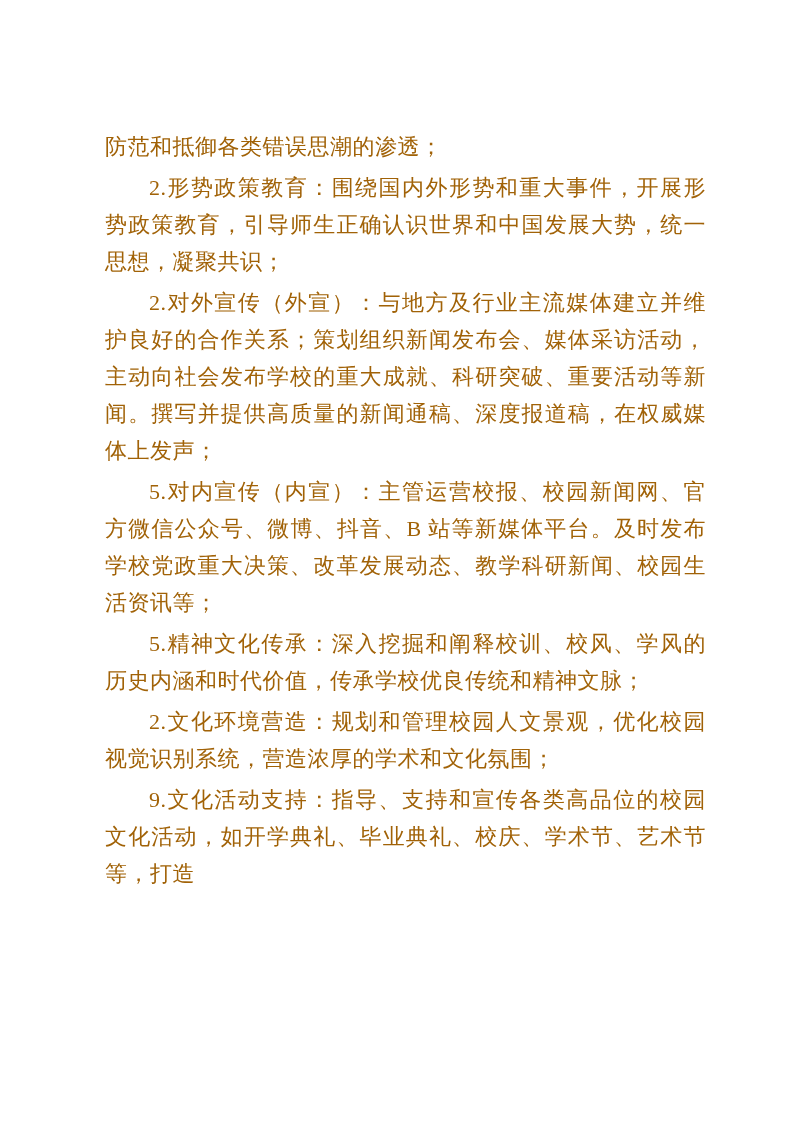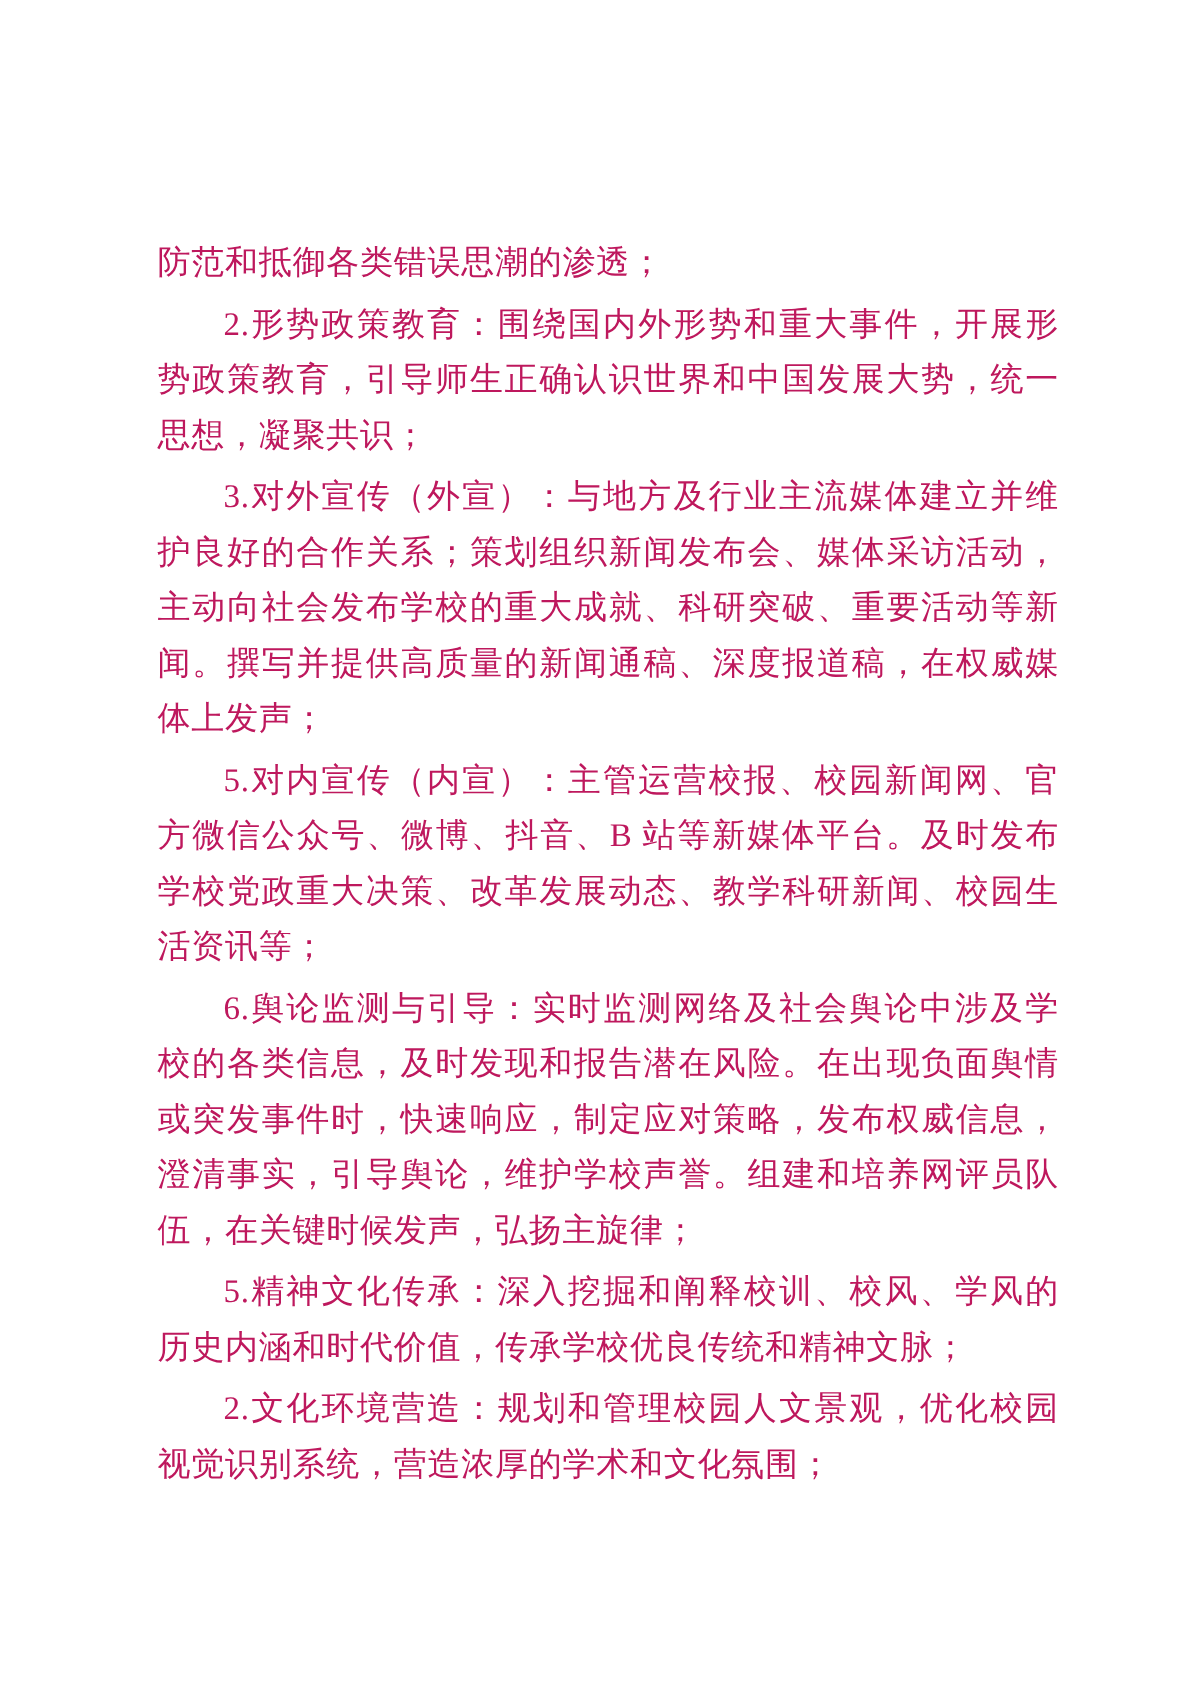--- a/index.html
+++ b/index.html
@@ -11,23 +11,23 @@
     position: relative;
     width: 793px;
     height: 1122px;
     background: #ffffff;
     overflow: hidden;
     font-family: "Liberation Serif", "DejaVu Serif", serif;
   }
   .doc-body {
     position: absolute;
     left: 105px;
-    top: 156px;
+    top: 128px;
     width: 601px;
-    color: #be185d;
+    color: #a16207;
     font-size: 22px;
     line-height: 37px;
     text-align: justify;
     letter-spacing: 0.5px;
     font-weight: 400;
   }
   .doc-body p.para {
     margin: 0 0 4px 0;
     padding: 0;
     text-indent: 2em;
@@ -36,19 +36,19 @@
     text-indent: 0;
   }
 </style>
 </head>
 <body>
 
 <div class="page">
   <div class="doc-body">
       <p class="para no-indent">防范和抵御各类错误思潮的渗透；</p>
       <p class="para">2.形势政策教育：围绕国内外形势和重大事件，开展形势政策教育，引导师生正确认识世界和中国发展大势，统一思想，凝聚共识；</p>
-      <p class="para">3.对外宣传（外宣）：与地方及行业主流媒体建立并维护良好的合作关系；策划组织新闻发布会、媒体采访活动，主动向社会发布学校的重大成就、科研突破、重要活动等新闻。撰写并提供高质量的新闻通稿、深度报道稿，在权威媒体上发声；</p>
+      <p class="para">2.对外宣传（外宣）：与地方及行业主流媒体建立并维护良好的合作关系；策划组织新闻发布会、媒体采访活动，主动向社会发布学校的重大成就、科研突破、重要活动等新闻。撰写并提供高质量的新闻通稿、深度报道稿，在权威媒体上发声；</p>
       <p class="para">5.对内宣传（内宣）：主管运营校报、校园新闻网、官方微信公众号、微博、抖音、B 站等新媒体平台。及时发布学校党政重大决策、改革发展动态、教学科研新闻、校园生活资讯等；</p>
-      <p class="para">6.舆论监测与引导：实时监测网络及社会舆论中涉及学校的各类信息，及时发现和报告潜在风险。在出现负面舆情或突发事件时，快速响应，制定应对策略，发布权威信息，澄清事实，引导舆论，维护学校声誉。组建和培养网评员队伍，在关键时候发声，弘扬主旋律；</p>
       <p class="para">5.精神文化传承：深入挖掘和阐释校训、校风、学风的历史内涵和时代价值，传承学校优良传统和精神文脉；</p>
       <p class="para">2.文化环境营造：规划和管理校园人文景观，优化校园视觉识别系统，营造浓厚的学术和文化氛围；</p>
+      <p class="para">9.文化活动支持：指导、支持和宣传各类高品位的校园文化活动，如开学典礼、毕业典礼、校庆、学术节、艺术节等，打造</p>
     </div>
 </div>
 
 </body></html>

